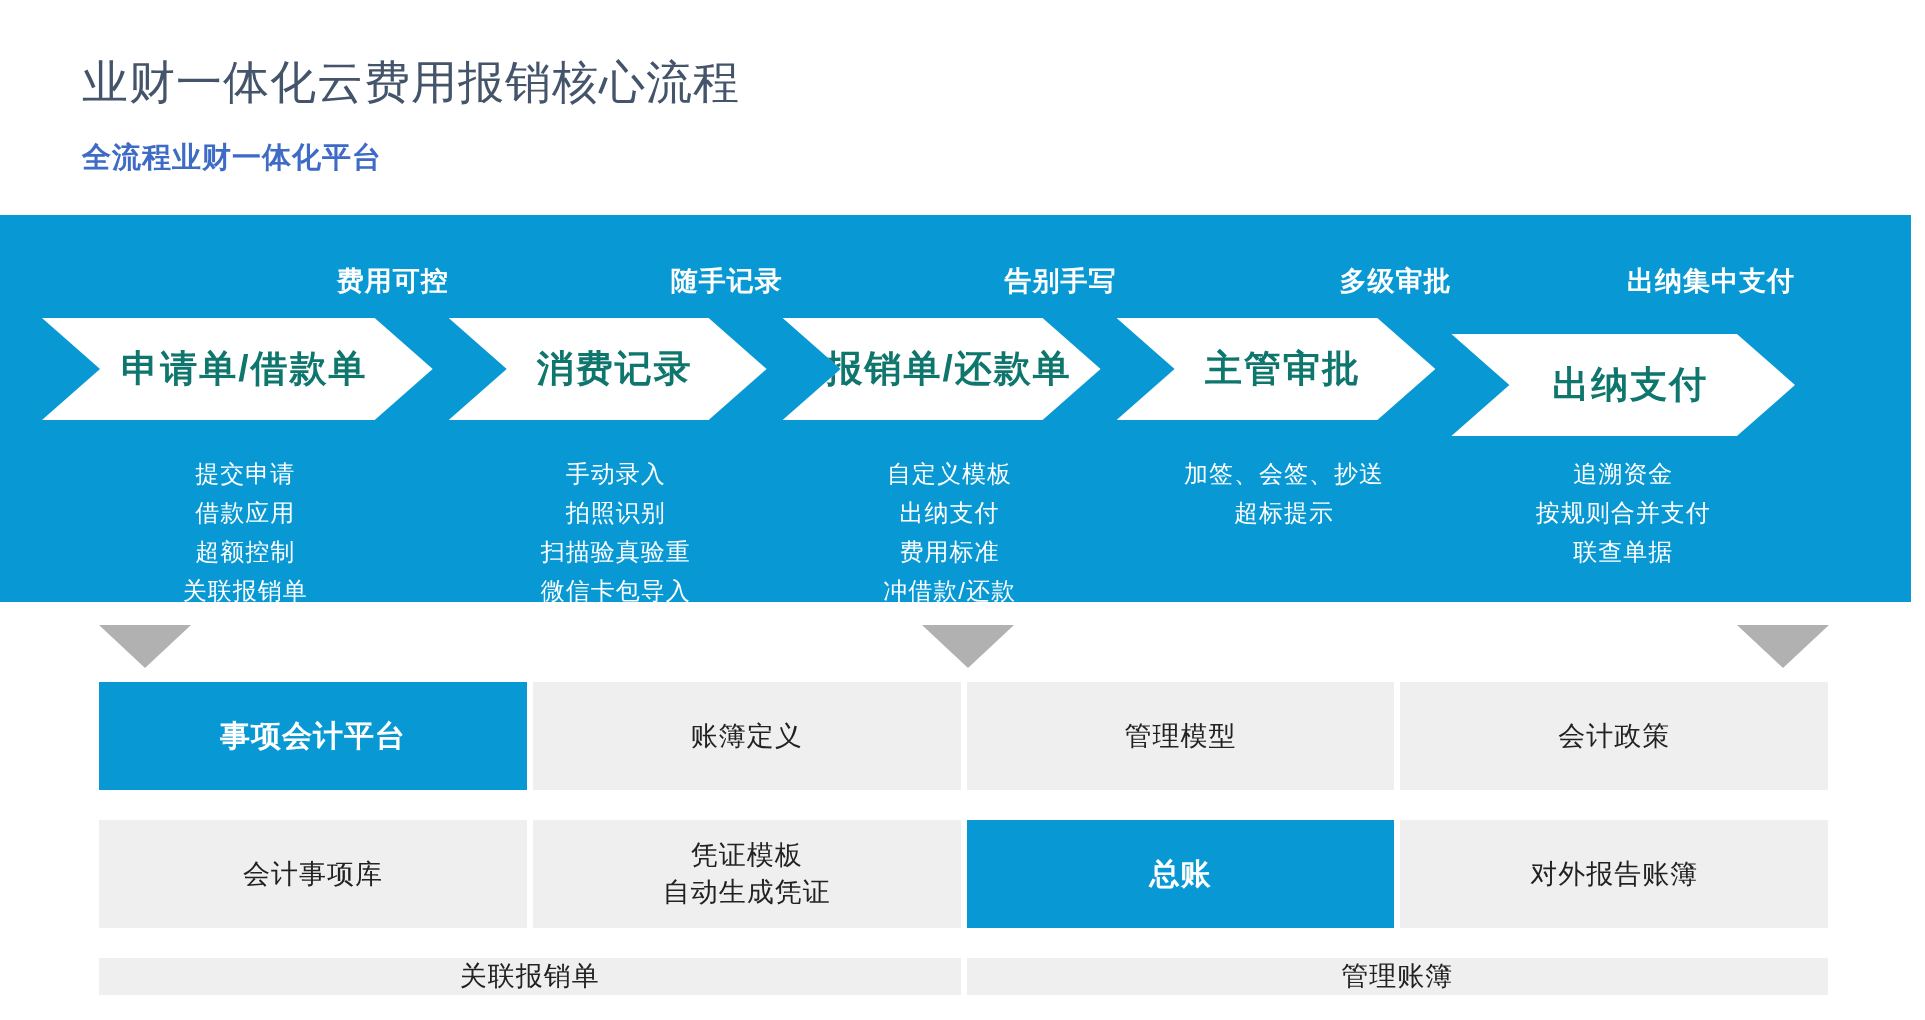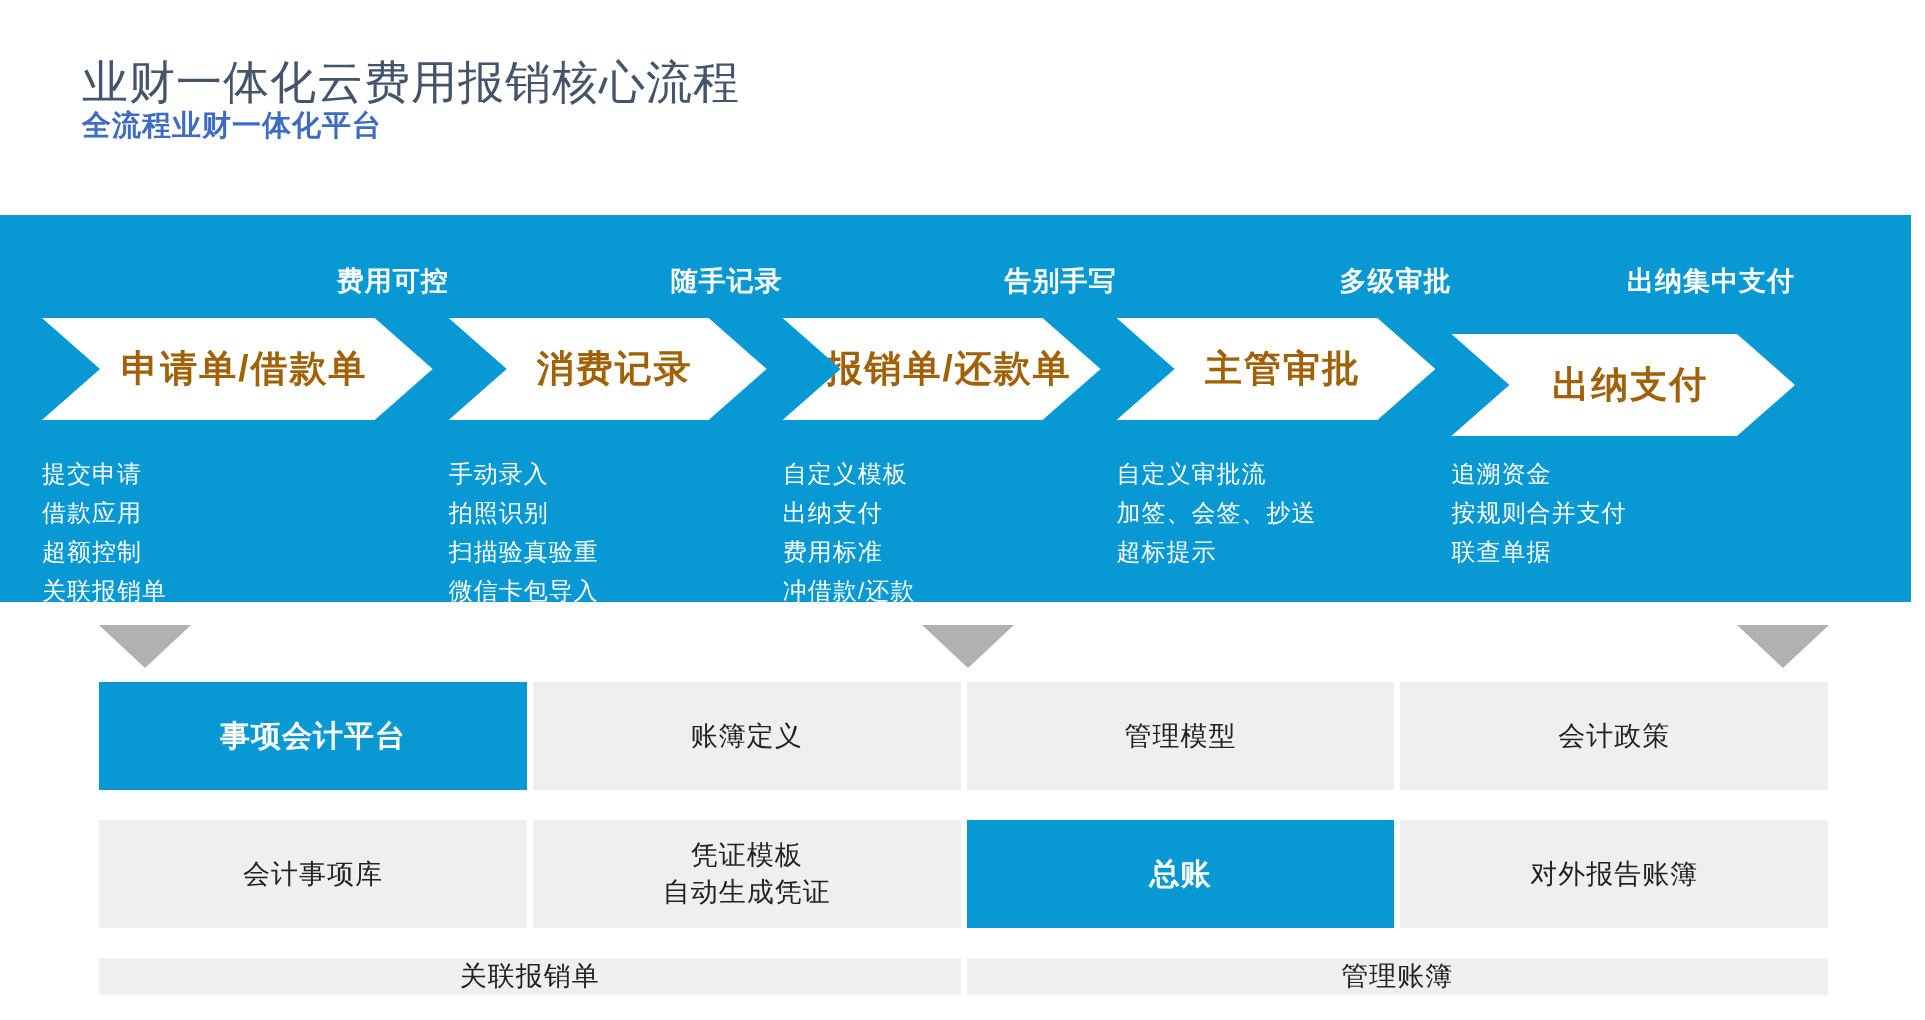--- a/index.html
+++ b/index.html
@@ -6,21 +6,21 @@
   #root{
     position:relative;width:1925px;height:1020px;background:#ffffff;overflow:hidden;
     font-family:"Liberation Sans","DejaVu Sans",sans-serif;
   }
   
   .title{
     position:absolute;left:82px;top:56px;font-size:46px;line-height:52px;
     color:#44546a;font-weight:normal;letter-spacing:1px;
   }
   .subtitle{
-    position:absolute;left:82px;top:108px;font-size:29px;line-height:34px;
+    position:absolute;left:82px;top:140px;font-size:29px;line-height:34px;
     color:#3e6bc5;font-weight:bold;letter-spacing:1px;
   }
   
   .banner{
     position:absolute;left:0;top:215px;width:1911px;height:387px;background:#0899d4;
   }
   .bgrid{
     position:absolute;left:42px;width:1753px;display:grid;
     grid-template-columns:23.2% 19.05% 19.05% 19.1% 19.6%;
   }
@@ -30,24 +30,24 @@
     letter-spacing:1px;
   }
   .arrows{top:103px;height:102px;}
   .chev{
     height:102px;background:#ffffff;margin-right:16px;
     display:flex;align-items:center;justify-content:center;
     clip-path:polygon(0 0,calc(100% - 58px) 0,100% 50%,calc(100% - 58px) 100%,0 100%,58px 50%);
   }
   .acell:last-child .chev{margin-right:0;margin-top:16px;}
   .chev span{
-    color:#a16207;font-weight:bold;font-size:37px;letter-spacing:2px;padding-left:14px;
+    color:#0f766e;font-weight:bold;font-size:37px;letter-spacing:2px;padding-left:14px;
   }
   .bullets{top:239px;}
-  .feat{}
+  .feat{text-align:center;}
   .fi{
     color:#ffffff;font-size:24px;line-height:39px;letter-spacing:1px;white-space:nowrap;
   }
   
   .tri{
     position:absolute;top:625px;width:0;height:0;
     border-left:46px solid transparent;border-right:46px solid transparent;
     border-top:43px solid #b1b1b1;
   }
   .tri1{left:99px;} .tri2{left:922px;} .tri3{left:1737px;}
@@ -127,21 +127,20 @@
         <div class="fi">扫描验真验重</div>
         <div class="fi">微信卡包导入</div>
       </div>
       <div class="feat">
         <div class="fi">自定义模板</div>
         <div class="fi">出纳支付</div>
         <div class="fi">费用标准</div>
         <div class="fi">冲借款/还款</div>
       </div>
       <div class="feat">
-        <div class="fi">自定义审批流</div>
         <div class="fi">加签、会签、抄送</div>
         <div class="fi">超标提示</div>
       </div>
       <div class="feat">
         <div class="fi">追溯资金</div>
         <div class="fi">按规则合并支付</div>
         <div class="fi">联查单据</div>
       </div>
     </div>
 

